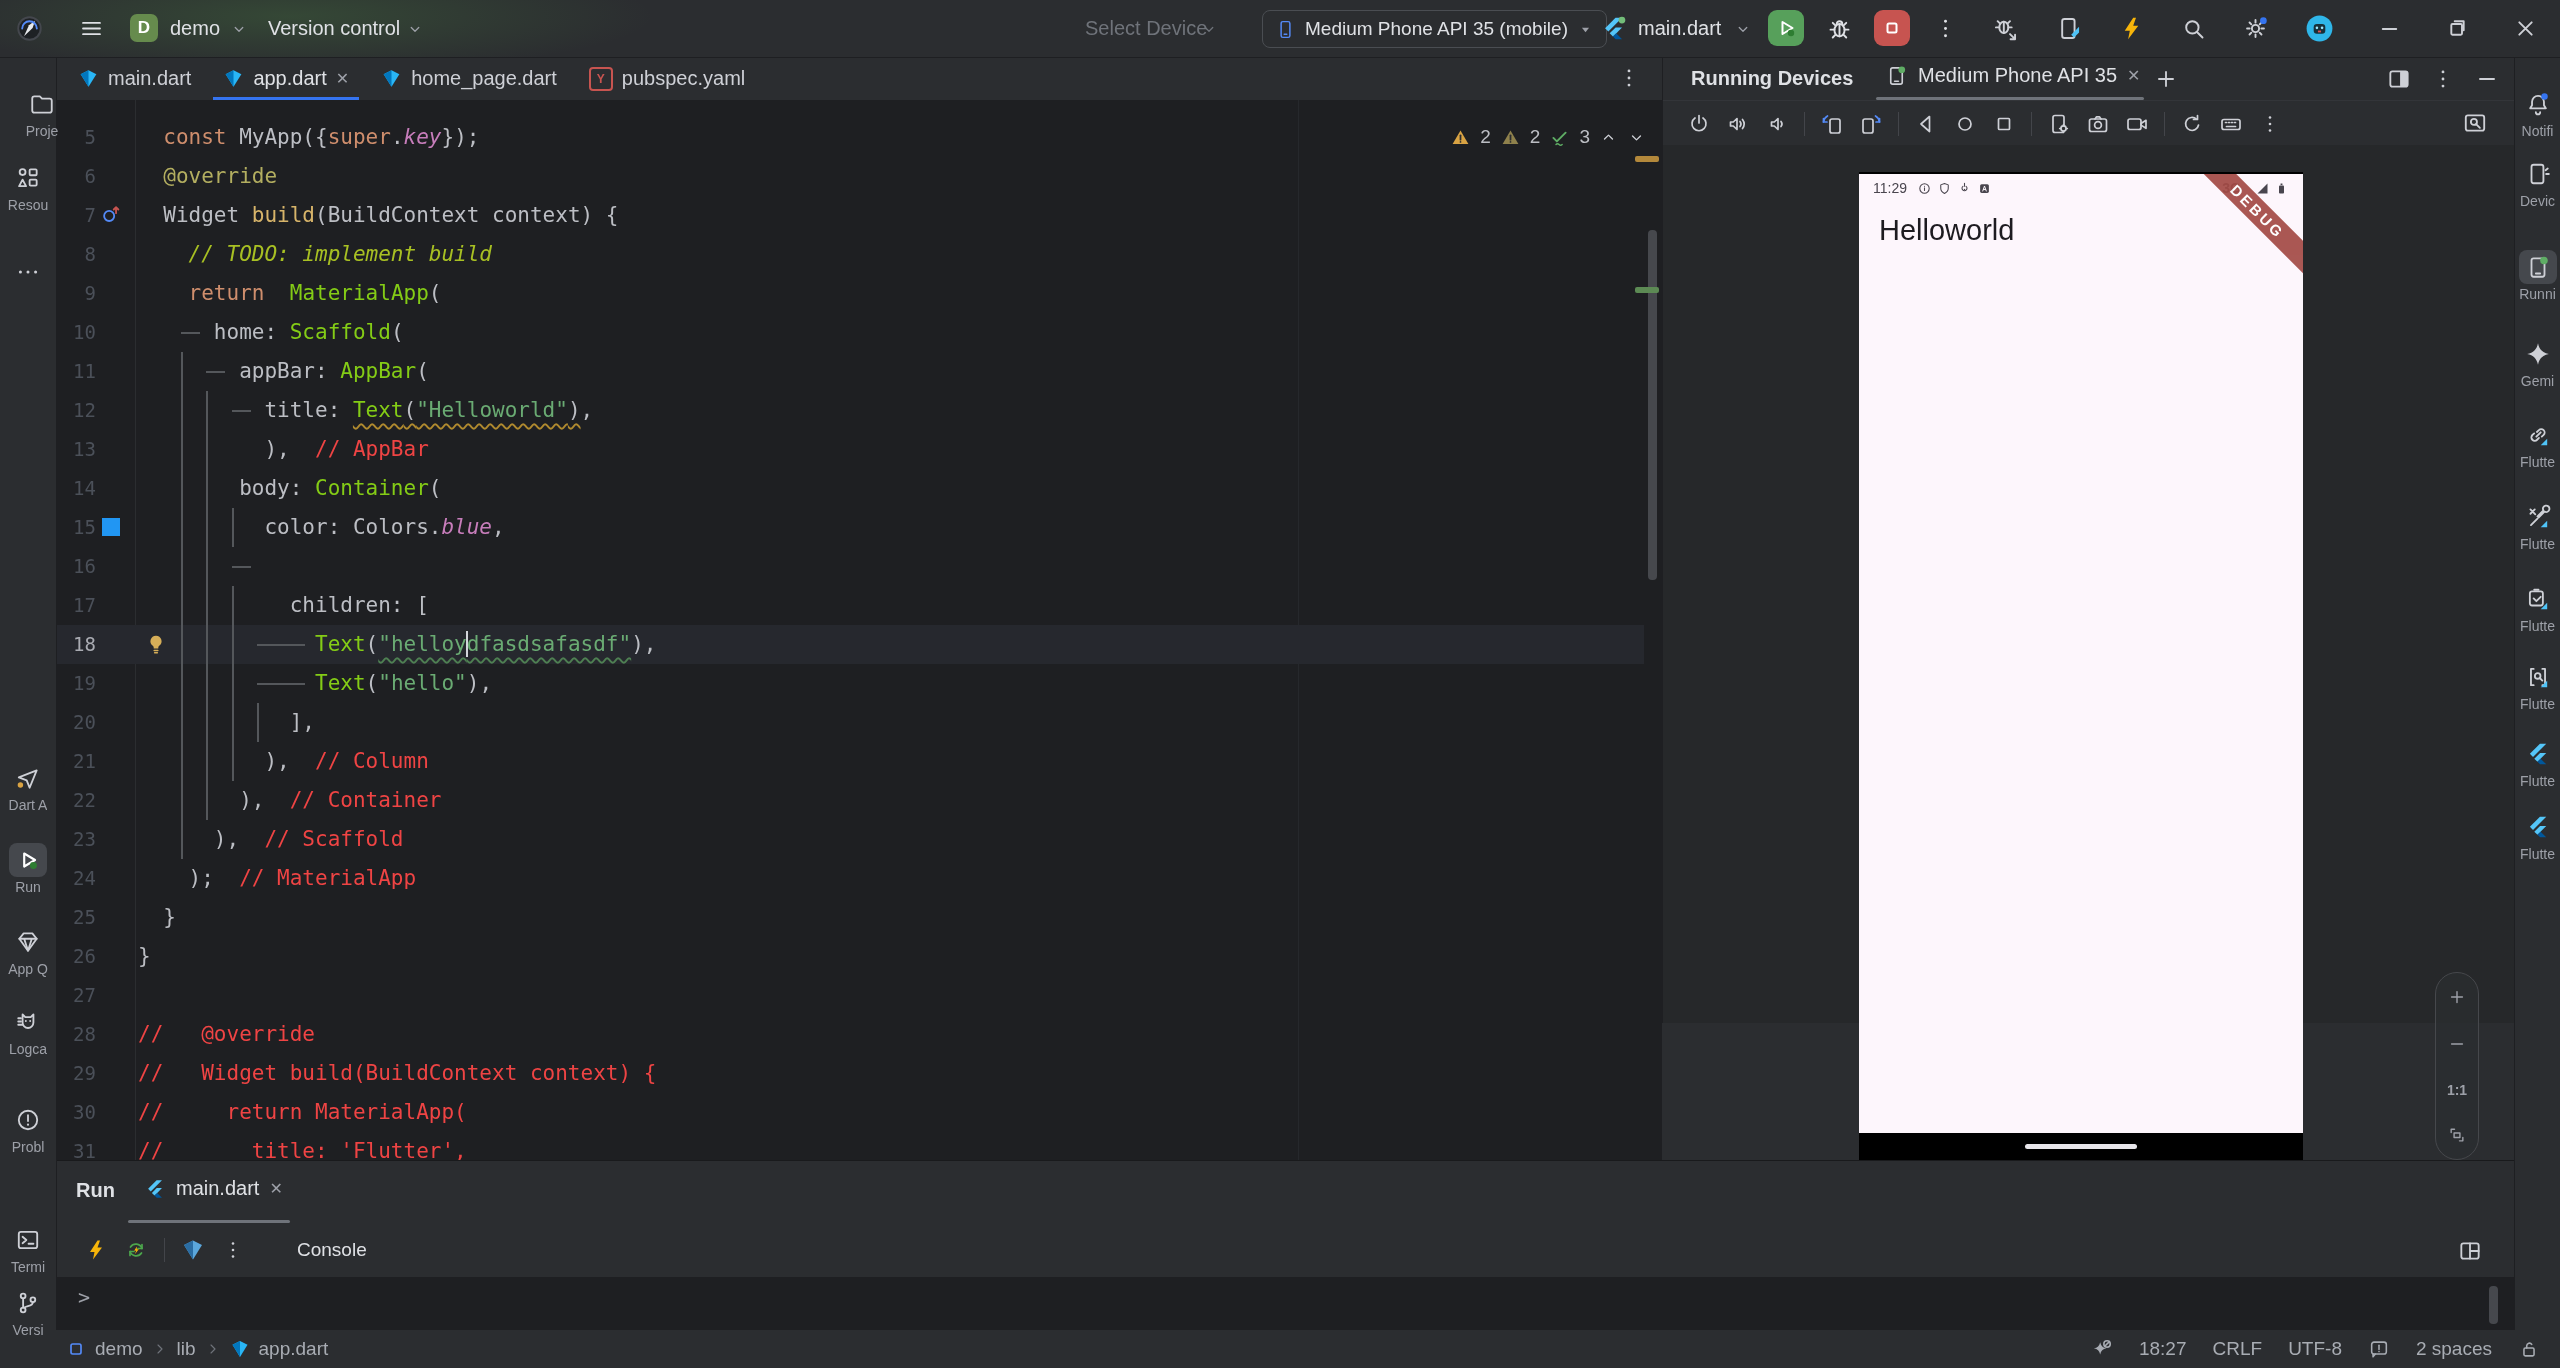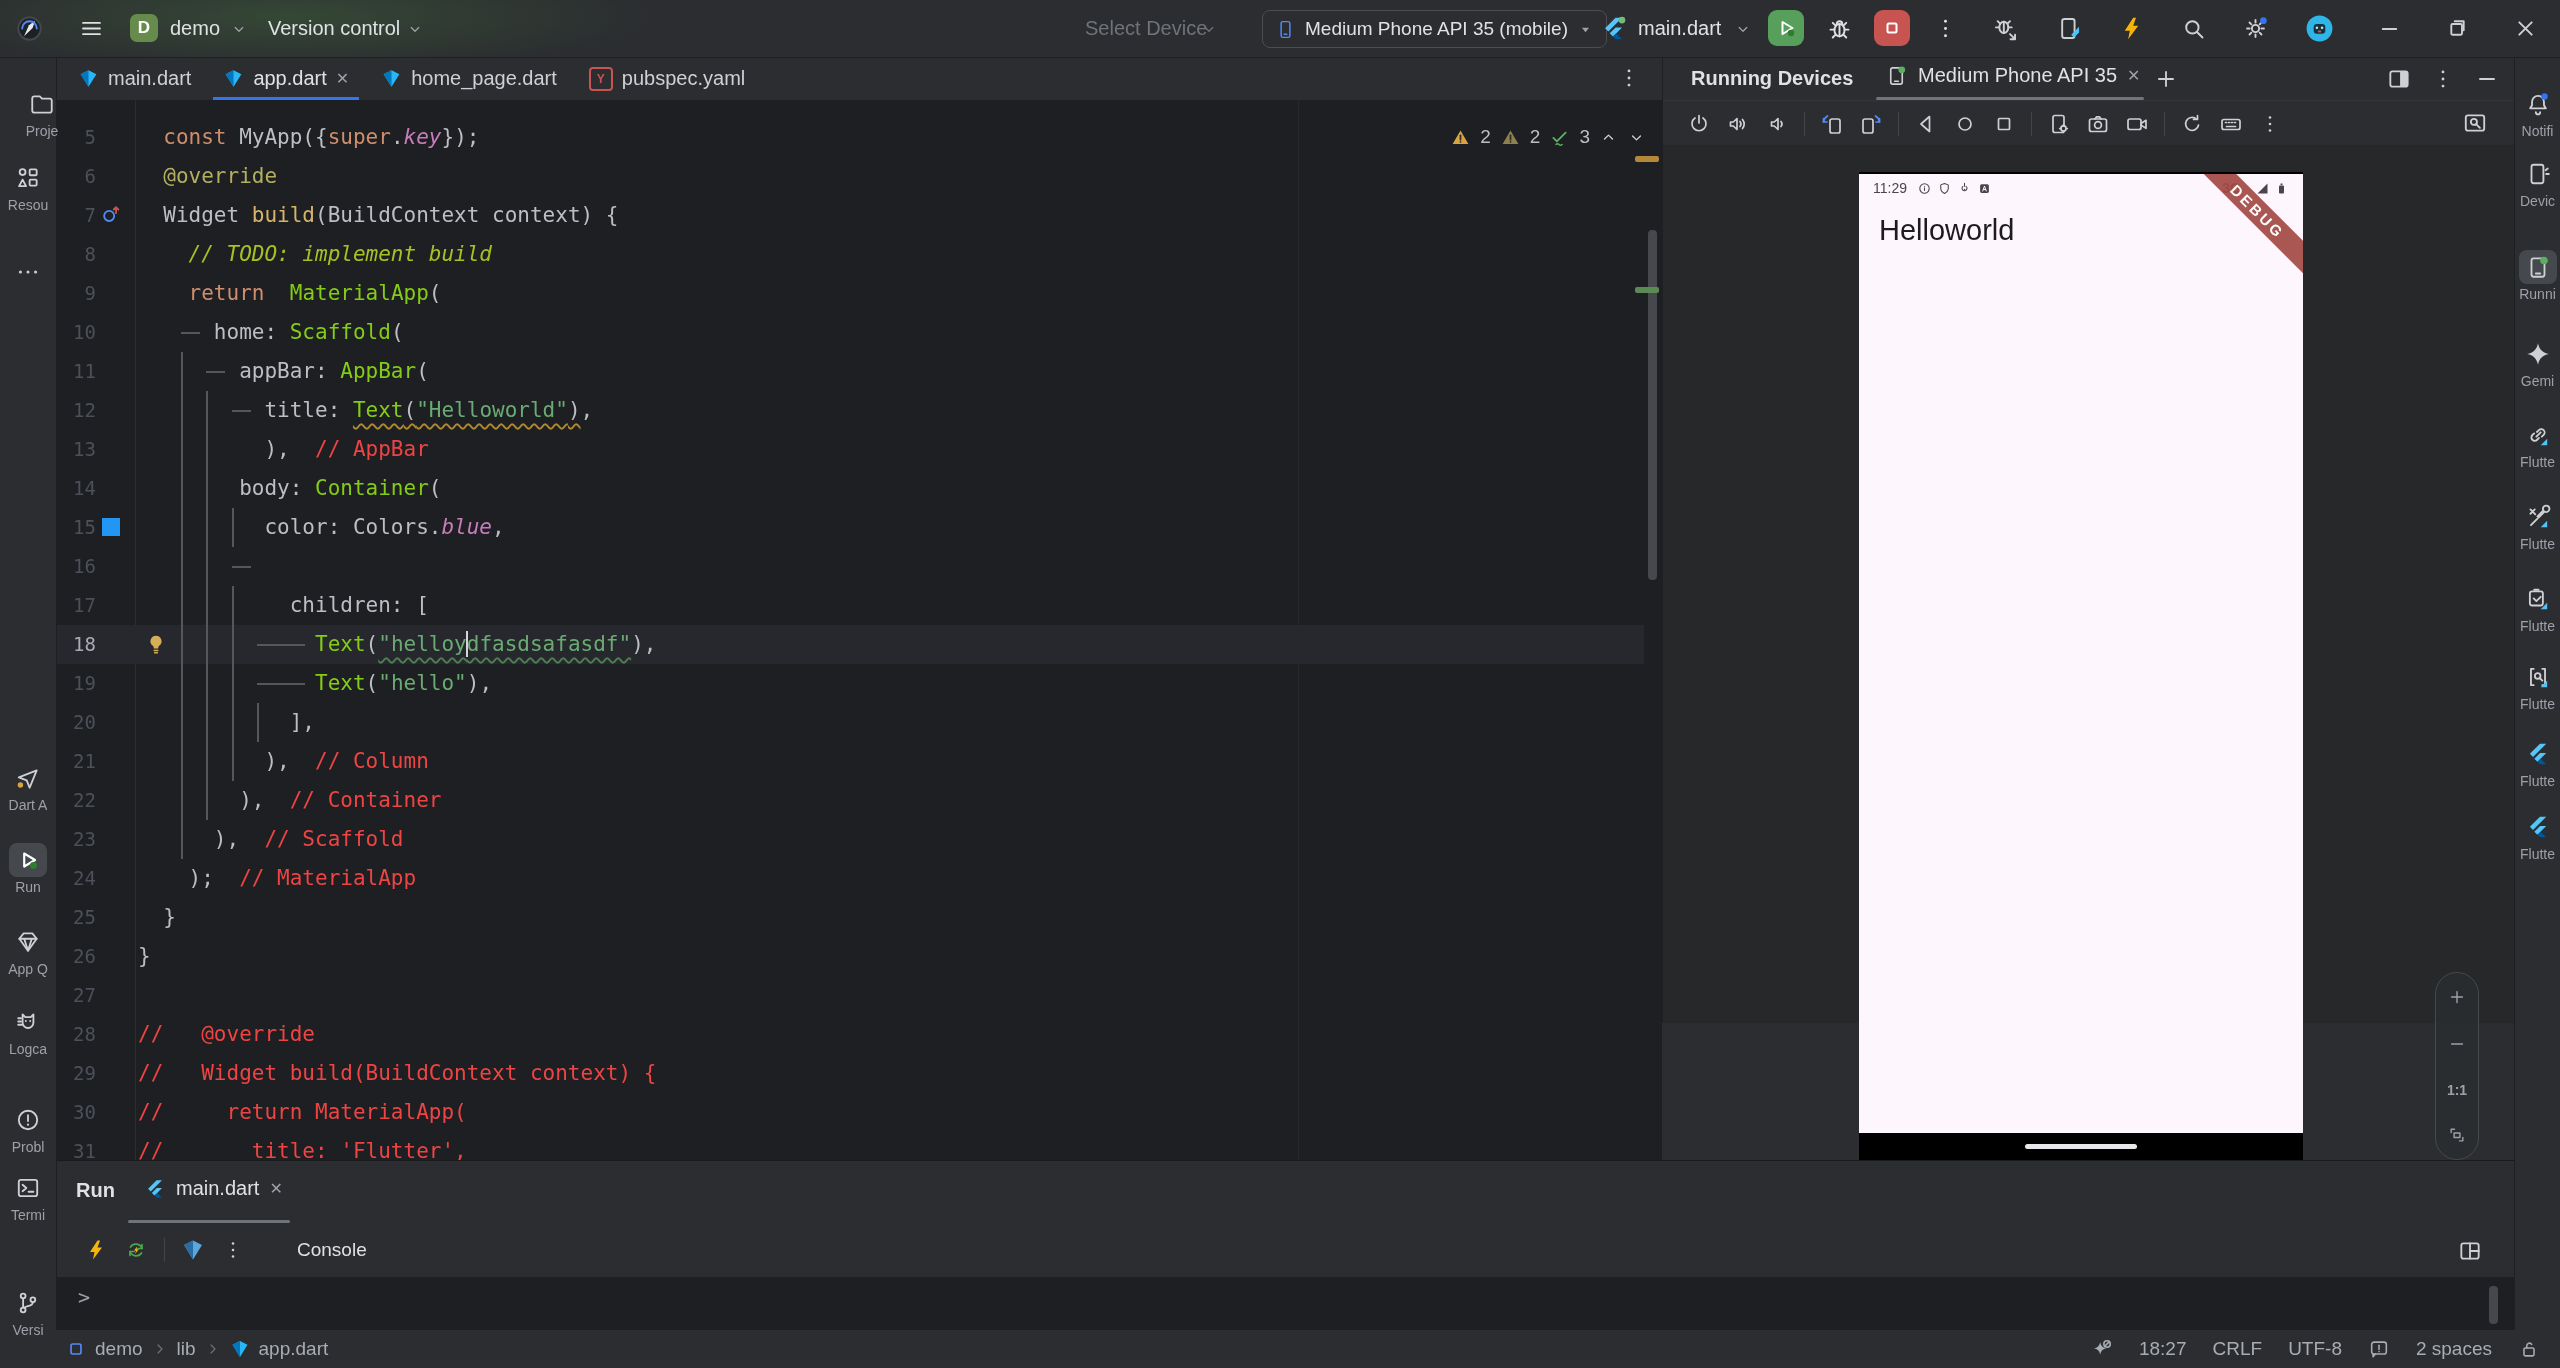--- a/index.html
+++ b/index.html
@@ -336,21 +336,21 @@
         <span class="ic">
           <svg viewBox="0 0 24 24" fill="none" stroke="currentColor" stroke-width="1.7" stroke-linecap="round" stroke-linejoin="round">
             <circle cx="12" cy="12" r="8.5"></circle>
             <path d="M12 7.5V13"></path>
             <circle cx="12" cy="16.3" r="1" fill="currentColor" stroke="none"></circle>
           </svg>
         </span>
       </div>
       <div class="slabel">Probl</div>
     </div>
-    <div class="stripitem" style="top: 1114px; align-items: center;">
+    <div class="stripitem" style="top: 1166px; align-items: center;">
       <div class="ibox">
         <span class="ic">
           <svg viewBox="0 0 24 24" fill="none" stroke="currentColor" stroke-width="1.7" stroke-linecap="round" stroke-linejoin="round">
             <rect x="3.5" y="4.5" width="17" height="15" rx="2"></rect>
             <path d="M7 9l3.5 3L7 15M12.5 15.5h4.5"></path>
           </svg>
         </span>
       </div>
       <div class="slabel">Termi</div>
     </div>

